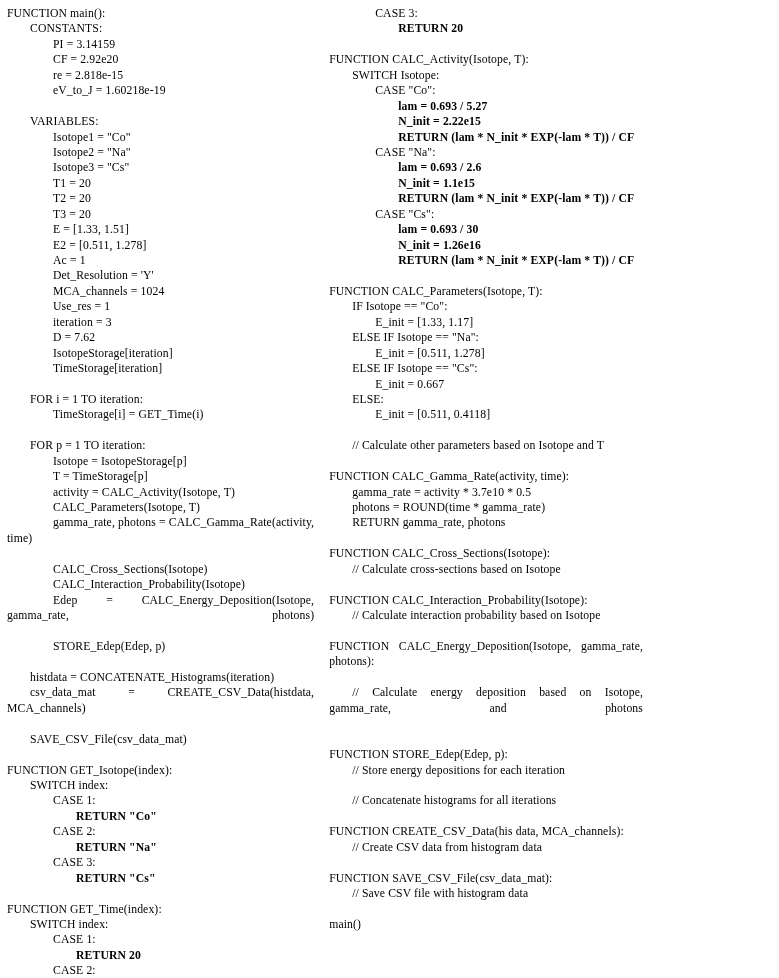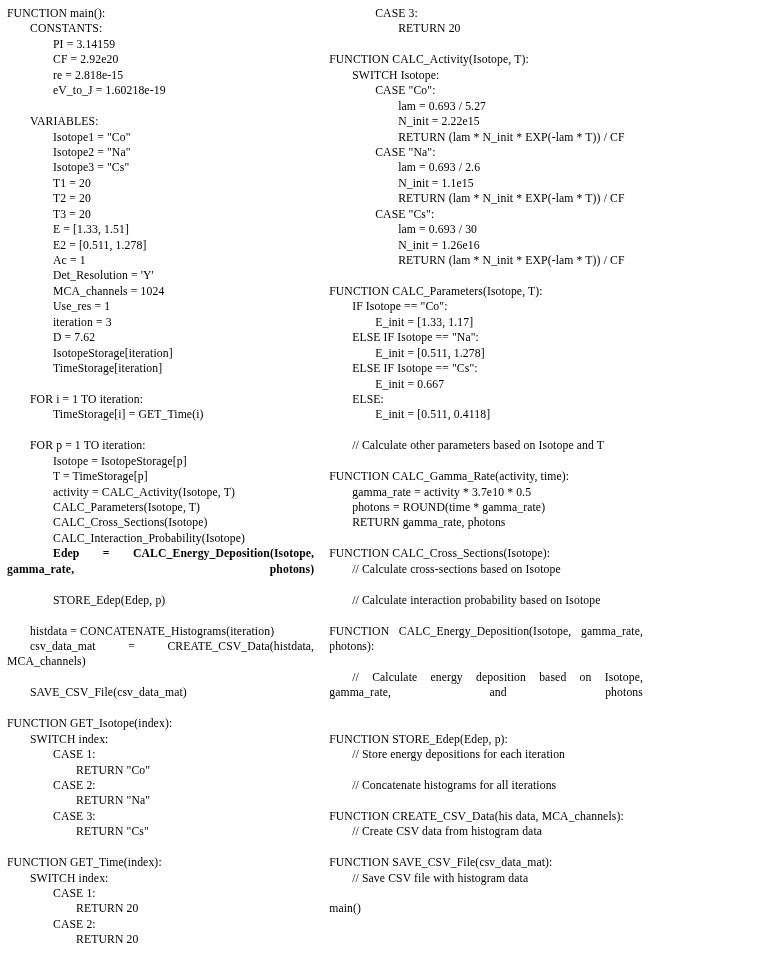--- a/index.html
+++ b/index.html
@@ -63,21 +63,21 @@
     letter-spacing: 0.01em;
   }
   .wrap::after {
     content: "";
     display: inline-block;
     width: 100%;
   }
   .ind0  { padding-left: 0px;   }
   .ind1  { padding-left: 23px;  }
   .ind2  { padding-left: 46px;  }
-  .ind3  { padding-left: 69px;  }
+  .ind3  { padding-left: 69px; font-weight: bold;  }
 </style>
 </head>
 <body>
 
 <div id="page">
   <div class="columns">
     <div class="column col-left">
         <div class="line ind0">FUNCTION main():</div>
         <div class="line ind1">CONSTANTS:</div>
         <div class="line ind2">PI = 3.14159</div>
@@ -104,23 +104,24 @@
         <div class="line ind2">TimeStorage[iteration]</div>
         <div class="line blank">&nbsp;</div>
         <div class="line ind1">FOR i = 1 TO iteration:</div>
         <div class="line ind2">TimeStorage[i] = GET_Time(i)</div>
         <div class="line blank">&nbsp;</div>
         <div class="line ind1">FOR p = 1 TO iteration:</div>
         <div class="line ind2">Isotope = IsotopeStorage[p]</div>
         <div class="line ind2">T = TimeStorage[p]</div>
         <div class="line ind2">activity = CALC_Activity(Isotope, T)</div>
         <div class="line ind2">CALC_Parameters(Isotope, T)</div>
+        <div class="wrap" style="text-indent: 46px;">gamma_rate, photons = CALC_Gamma_Rate(activity, time)</div>
         <div class="line ind2">CALC_Cross_Sections(Isotope)</div>
         <div class="line ind2">CALC_Interaction_Probability(Isotope)</div>
-        <div class="wrap" style="text-indent: 46px; font-weight: bold;">Edep = CALC_Energy_Deposition(Isotope, gamma_rate, photons)</div>
+        <div class="wrap" style="text-indent: 46px;">Edep = CALC_Energy_Deposition(Isotope, gamma_rate, photons)</div>
         <div class="line ind2">STORE_Edep(Edep, p)</div>
         <div class="line blank">&nbsp;</div>
         <div class="line ind1">histdata = CONCATENATE_Histograms(iteration)</div>
         <div class="wrap" style="text-indent: 23px;">csv_data_mat = CREATE_CSV_Data(histdata, MCA_channels)</div>
         <div class="line ind1">SAVE_CSV_File(csv_data_mat)</div>
         <div class="line blank">&nbsp;</div>
         <div class="line ind0">FUNCTION GET_Isotope(index):</div>
         <div class="line ind1">SWITCH index:</div>
         <div class="line ind2">CASE 1:</div>
         <div class="line ind3">RETURN "Co"</div>
@@ -168,20 +169,21 @@
         <div class="line ind1">// Calculate other parameters based on Isotope and T</div>
         <div class="line blank">&nbsp;</div>
         <div class="line ind0">FUNCTION CALC_Gamma_Rate(activity, time):</div>
         <div class="line ind1">gamma_rate = activity * 3.7e10 * 0.5</div>
         <div class="line ind1">photons = ROUND(time * gamma_rate)</div>
         <div class="line ind1">RETURN gamma_rate, photons</div>
         <div class="line blank">&nbsp;</div>
         <div class="line ind0">FUNCTION CALC_Cross_Sections(Isotope):</div>
         <div class="line ind1">// Calculate cross-sections based on Isotope</div>
         <div class="line blank">&nbsp;</div>
+        <div class="line ind0">FUNCTION CALC_Interaction_Probability(Isotope):</div>
         <div class="line ind1">// Calculate interaction probability based on Isotope</div>
         <div class="line blank">&nbsp;</div>
         <div class="wrap" style="text-indent: 0px;">FUNCTION CALC_Energy_Deposition(Isotope, gamma_rate, photons):</div>
         <div class="wrap" style="text-indent: 23px;">// Calculate energy deposition based on Isotope, gamma_rate, and photons</div>
         <div class="line blank">&nbsp;</div>
         <div class="line ind0">FUNCTION STORE_Edep(Edep, p):</div>
         <div class="line ind1">// Store energy depositions for each iteration</div>
         <div class="line blank">&nbsp;</div>
         <div class="line ind1">// Concatenate histograms for all iterations</div>
         <div class="line blank">&nbsp;</div>

